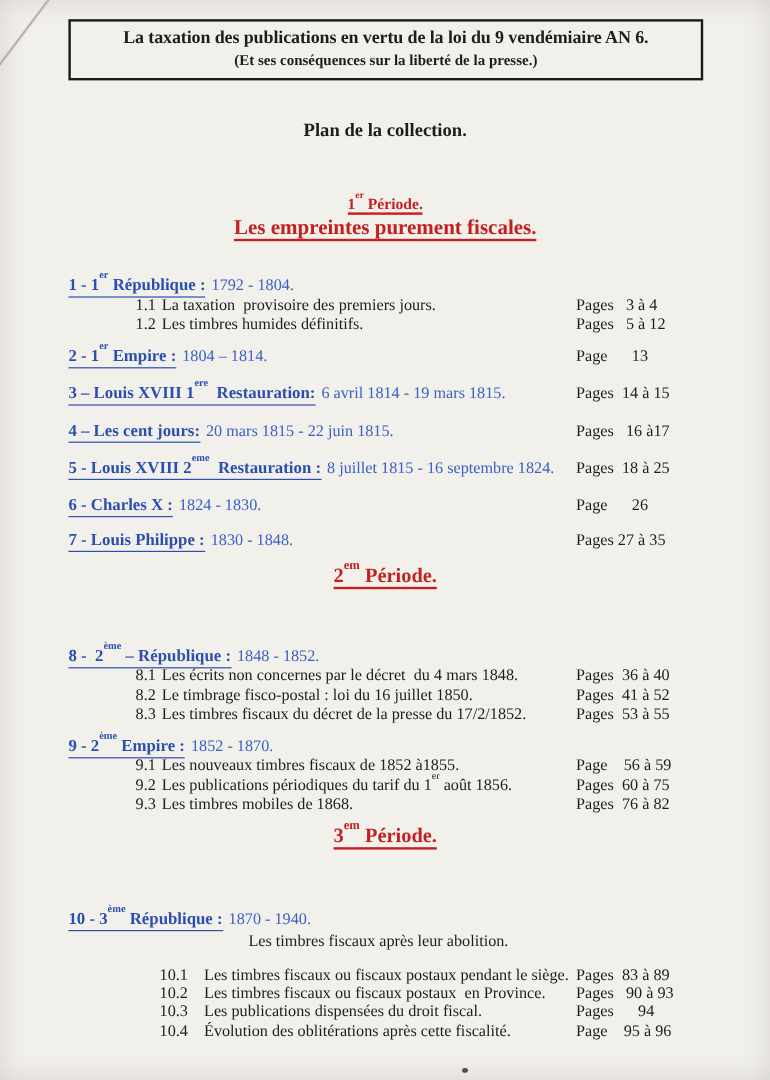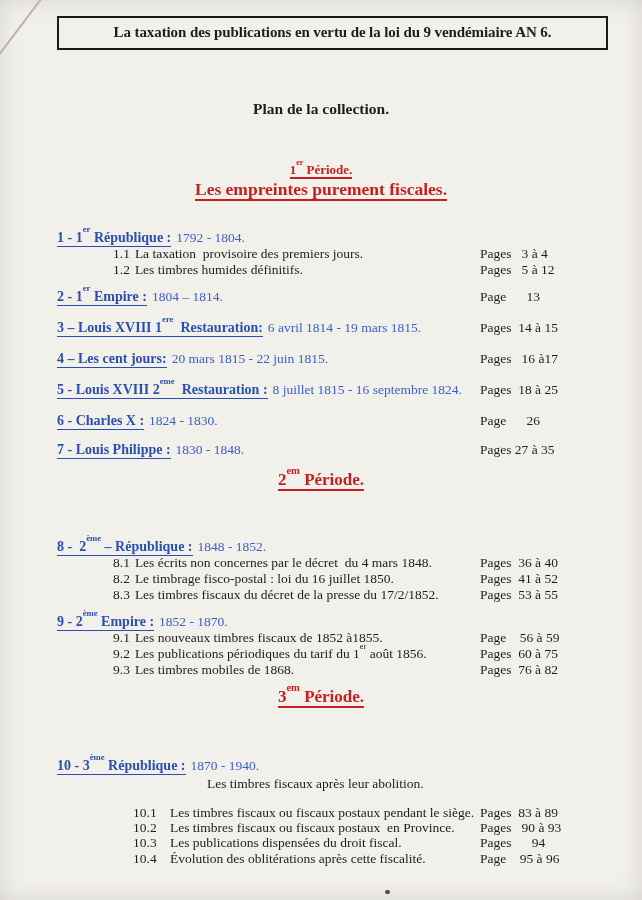--- a/index.html
+++ b/index.html
@@ -12,21 +12,21 @@
     color:var(--ink,#1d1d1d);
     overflow:hidden;
     box-shadow:inset 0 0 22px rgba(90,85,75,.18);
   }
   .line{position:absolute;left:0;width:642px;line-height:17px;font-size:13.5px;}
   .centered{text-align:center;}
   
   .titlebox{
     position:absolute;left:57px;top:16px;width:525px;
     border:2px solid #1a1a1a;
-    text-align:center;padding:4px 11px 6px;
+    text-align:center;padding:4px 0 6px;
   }
   .titlebox .t1{font-size:15px;font-weight:bold;letter-spacing:-.1px;line-height:20px;}
   .titlebox .t2{font-size:12.5px;font-weight:bold;line-height:17px;}
   
   .plan{font-weight:bold;font-size:15.5px;}
   
   .period{color:var(--period_red,#c51f1f);font-weight:bold;}
   .period .u{border-bottom:2px solid currentColor;padding-bottom:0px;white-space:pre;}
   .p1h{font-size:13px;line-height:20px;}
   .p1s{font-size:17.5px;line-height:20px;}
@@ -60,20 +60,21 @@
 </style>
 </head>
 <body>
 
 <div class="page">
 
   <div class="scratch"></div>
 
   <div class="titlebox">
     <div class="t1">La taxation des publications en vertu de la loi du 9 vendémiaire AN 6.</div>
+    <div class="t2">(Et ses conséquences sur la liberté de la presse.)</div>
   </div>
 
   <div class="line centered plan" style="top:100px">Plan de la collection.</div>
 
   <div class="line centered period p1h" style="top:160px">
     <span class="u"><span>1</span><sup>er</sup><span> Période.</span></span>
   </div>
   <div class="line centered period p1s" style="top:179px">
     <span class="u">Les empreintes purement fiscales.</span>
   </div>

